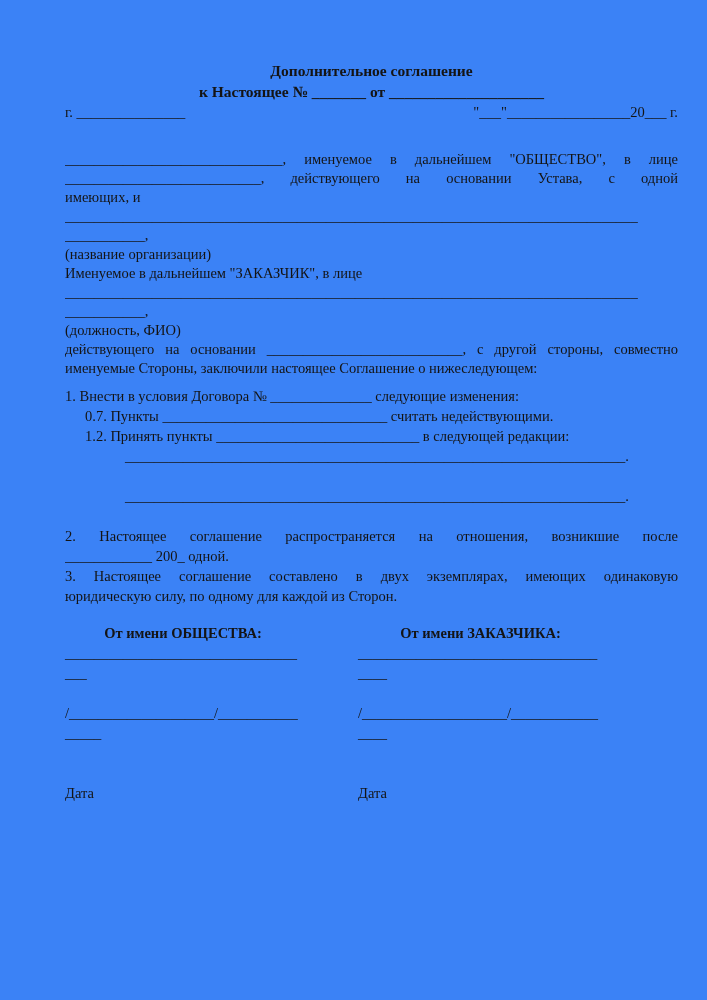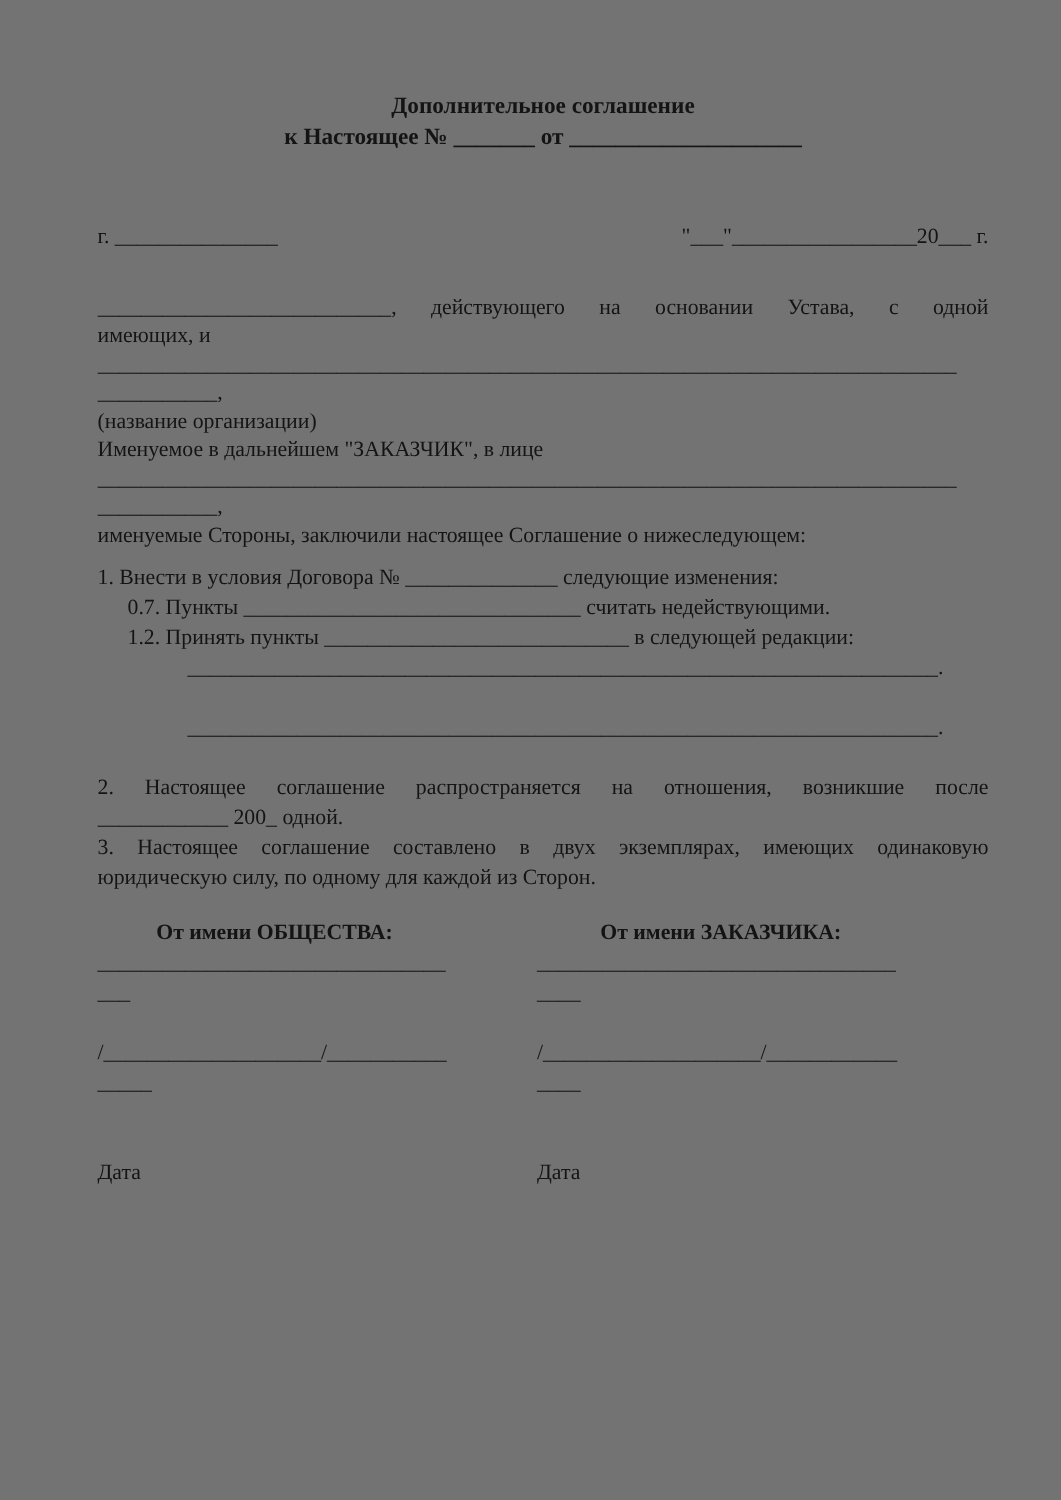--- a/index.html
+++ b/index.html
@@ -1,37 +1,36 @@
 <!DOCTYPE html>
 <html><head>
 <meta charset="utf-8">
 <style>
   html, body { margin: 0; padding: 0; background: #ffffff; }
   .page {
     position: relative;
     width: 707px;
     height: 1000px;
     box-sizing: border-box;
-    background: #737373;
+    background: #3b82f6;
     color: #141414;
     font-family: "Liberation Serif", "DejaVu Serif", serif;
     font-size: 14.5px;
-    padding: 60px 48px 0 65px;
+    padding: 60px 29px 0 65px;
     overflow: hidden;
   }
   .title {
     text-align: center;
     font-weight: bold;
     font-size: 15.5px;
     line-height: 21px;
   }
   .hdr-row {
     display: flex;
     justify-content: space-between;
-    margin-top: 46px;
     line-height: 20px;
     align-items: flex-end;
   }
   .hdr-row span { white-space: nowrap; }
   .line {
     white-space: nowrap;
     overflow: hidden;
   }
   .line.stretch {
     white-space: normal;
@@ -69,28 +68,31 @@
     <div>Дополнительное соглашение</div>
     <div>к Настоящее № _______ от ____________________</div>
   </div>
 
   <div class="hdr-row">
     <span>г. _______________</span>
     <span>"___"_________________20___ г.</span>
   </div>
 
   <div id="intro">
+      <div class="line stretch">______________________________, именуемое в дальнейшем "ОБЩЕСТВО", в лице</div>
       <div class="line stretch">___________________________, действующего на основании Устава, с одной</div>
       <div class="line">имеющих, и</div>
       <div class="line">_______________________________________________________________________________</div>
       <div class="line">___________,</div>
       <div class="line">(название организации)</div>
       <div class="line">Именуемое в дальнейшем "ЗАКАЗЧИК", в лице</div>
       <div class="line">_______________________________________________________________________________</div>
       <div class="line">___________,</div>
+      <div class="line">(должность, ФИО)</div>
+      <div class="line stretch">действующего на основании ___________________________, с другой стороны, совместно</div>
       <div class="line">именуемые Стороны, заключили настоящее Соглашение о нижеследующем:</div>
     </div>
 
   <div id="amendments">
       <div class="line">1. Внести в условия Договора № ______________ следующие изменения:</div>
       <div class="line ind20">0.7. Пункты _______________________________ считать недействующими.</div>
       <div class="line ind20">1.2. Принять пункты ____________________________ в следующей редакции:</div>
       <div class="line ind60">_____________________________________________________________________.</div>
       <div class="line">&nbsp;</div>
       <div class="line ind60">_____________________________________________________________________.</div>

